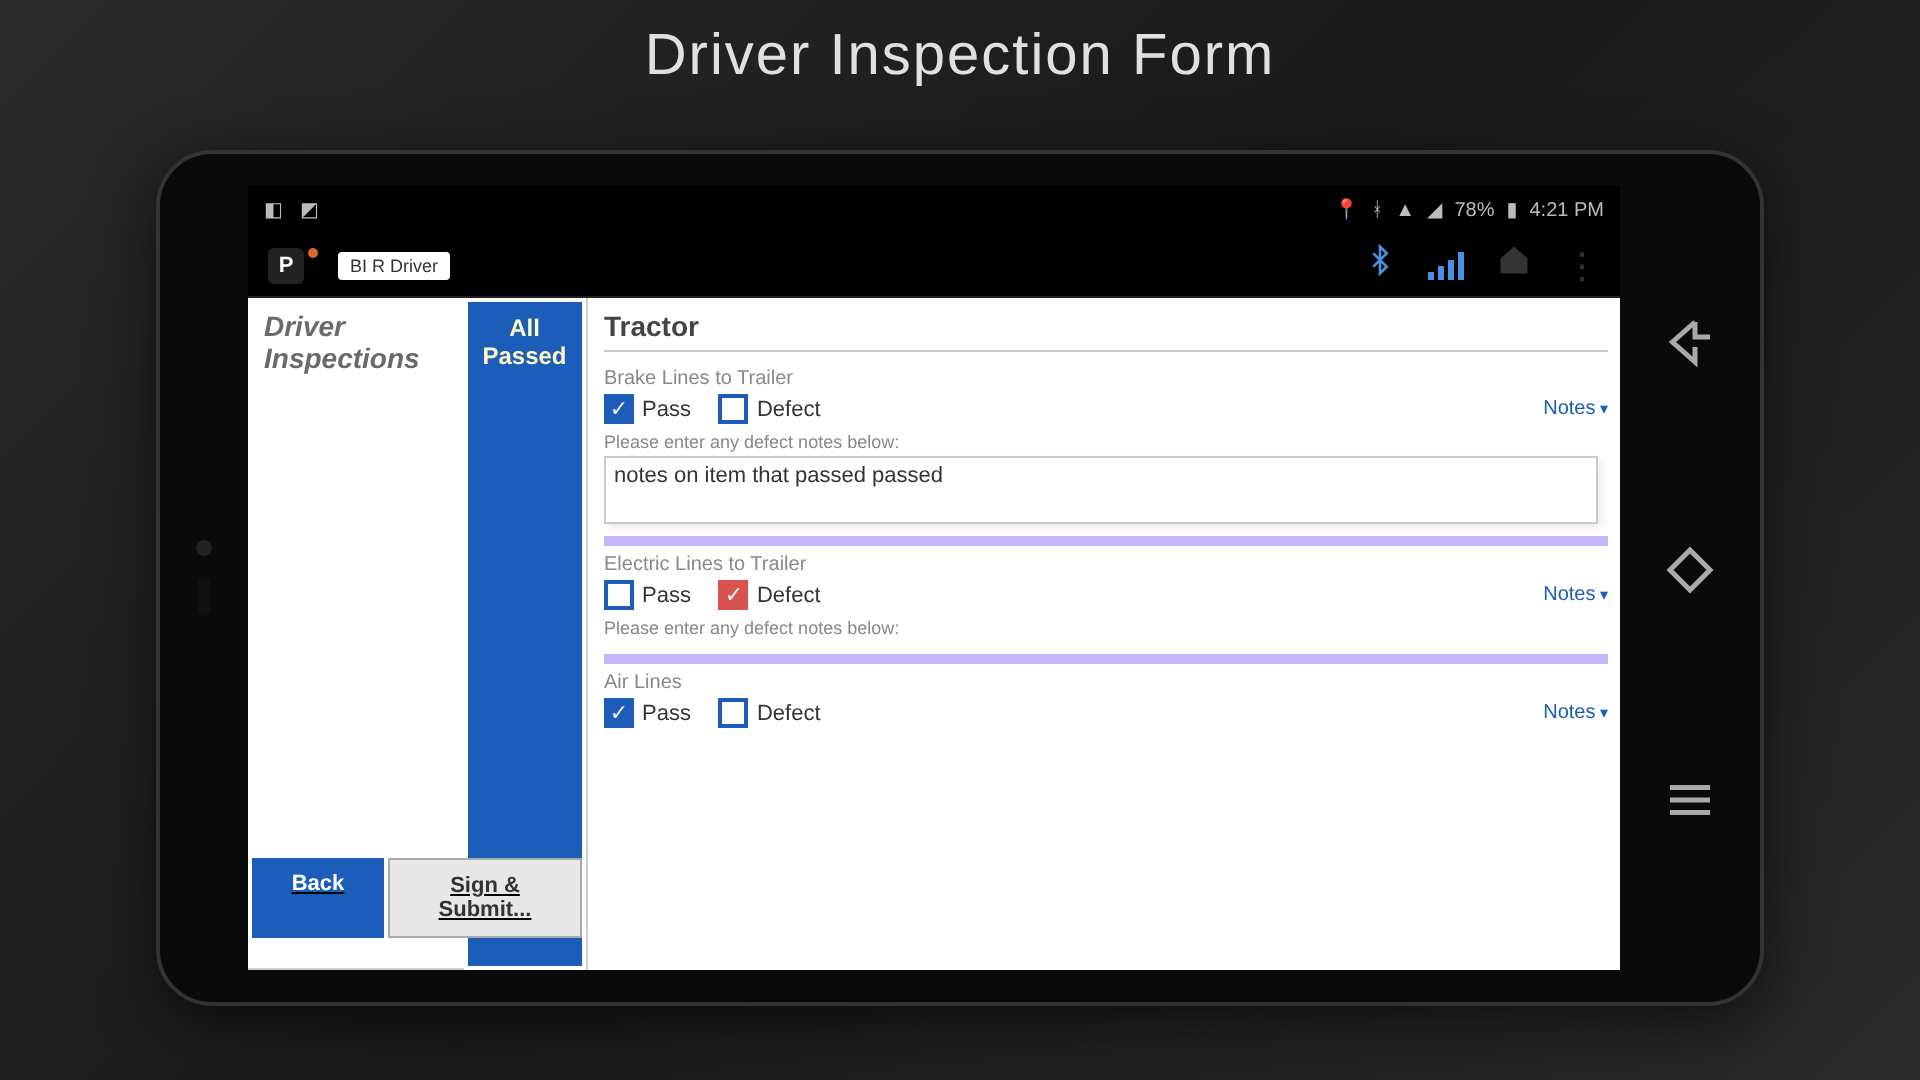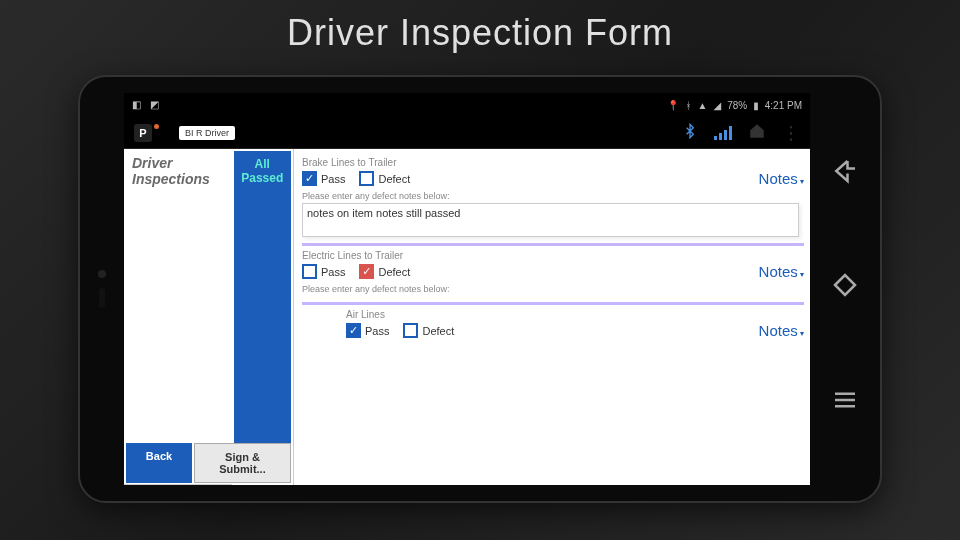--- a/index.html
+++ b/index.html
@@ -5,21 +5,21 @@
   * { box-sizing: border-box; margin: 0; padding: 0; }
   body {
     width: 960px; height: 540px;
     background: linear-gradient(135deg, #2a2a2a 0%, #1a1a1a 50%, #2a2a2a 100%);
     font-family: Arial, sans-serif;
     overflow: hidden;
     position: relative;
   }
   .slide-title {
     text-align: center;
-    font-size: 36px;
+    font-size: 29px;
     font-weight: 300;
     color: #e0e0e0;
     padding: 12px 0 8px 0;
     letter-spacing: 1px;
     font-family: "Segoe UI Light", Arial, sans-serif;
   }
   .device {
     position: absolute;
     left: 78px; top: 75px;
     width: 804px; height: 428px;
@@ -72,21 +72,21 @@
   }
   .appbar-left { display:flex; align-items:center; gap:6px; }
   .logo {
     width:18px; height:18px; background:#222; border-radius:3px;
     display:flex; align-items:center; justify-content:center;
     color:#fff; font-size:11px; font-weight:bold;
   }
   .logo-sub { width:5px; height:5px; background:#d63; border-radius:50%; position:relative; top:-6px; left:-4px;}
   .driver-chip {
     background:#fff; color:#333; font-size:9px;
-    padding:2px 6px; border-radius:2px;margin-left:10px;
+    padding:2px 6px; border-radius:2px;
   }
   .appbar-right { display:flex; align-items:center; gap:16px; }
   .appbar-right .aicon { color:#4a90e2; font-size:16px; }
   .appbar-right .aicon.home { color:#333; }
   .appbar-right .aicon.more { color:#333; font-size:18px; }
   .signal-bars { display:flex; align-items:flex-end; gap:2px; height:14px;}
   .signal-bars span { width:3px; background:#4a90e2; }
   .signal-bars span:nth-child(1){height:4px} .signal-bars span:nth-child(2){height:7px}
   .signal-bars span:nth-child(3){height:10px} .signal-bars span:nth-child(4){height:14px}
 
@@ -97,60 +97,60 @@
     display:flex; flex-direction:row;
     background:#fff;
     position:relative;
   }
   .side-title {
     font-size:14px; font-style:italic; font-weight:bold;
     color:#6a6a6a; padding:6px 8px 4px 8px;
     border-bottom:1px solid #ccc;
   }
   .all-passed {
-    background:#1b5db8; color:#5eead4; text-align:center;
+    background:#1b5db8; color:#fef9c3; text-align:center;
     font-size:12px; font-weight:bold; padding:6px;
     margin:2px;
   }
   .side-bottom {
-    position:absolute; bottom:0; left:0; right:0;
-    display:flex; gap:2px; padding:2px;
+    position:absolute; bottom:14px; left:0; right:0;
+    display:flex; gap:2px; padding:2px;text-decoration:underline;
   }
   .btn-back {
     flex:0 0 66px; background:#1b5db8; color:#fff;
     font-size:11px; font-weight:bold; text-align:center; padding:7px 0;
   }
   .btn-sign {
     flex:1; background:#e8e8e8; color:#333;
     font-size:11px; font-weight:bold; text-align:center; padding:7px 16px;
     border:1px solid #aaa;
   }
 
   .main {
     flex:1; overflow-y:auto; padding:4px 6px 4px 8px;
     font-size:11px; color:#555;
   }
   .sec-title {
     font-size:14px; font-weight:bold; color:#444;
     padding:2px 0 4px 0; border-bottom:1px solid #ccc;
     margin-bottom:4px;
   }
-  .item { border-bottom:3px solid #c4b5fd; padding:4px 0 6px 0; }
+  .item { border-bottom:5px solid #c4b5fd; padding:4px 0 6px 0; }
   .item-label { font-size:10px; color:#888; margin-bottom:2px; }
   .row { display:flex; align-items:center; justify-content:space-between; }
   .checks { display:flex; align-items:center; gap:14px; }
   .chk { display:flex; align-items:center; gap:4px; font-size:11px; color:#333;}
   .box {
     width:15px; height:15px; border:2px solid #1b5db8;
     display:flex; align-items:center; justify-content:center;
     font-size:11px; color:#fff;
   }
   .box.checked.blue { background:#1b5db8; }
   .box.checked.red { background:#d9534f; border-color:#d9534f; }
-  .notes-link { font-size:15px; color:#1b5db8; }
+  .notes-link { font-size:10px; color:#1b5db8; }
   .notes-link::after { content:" ▾"; font-size:8px; }
   .prompt { font-size:9px; color:#888; margin:4px 0 2px 0; }
   .textarea {
     width:99%; min-height:34px; border:1px solid #ccc;
     background:#fff; padding:3px 4px; font-size:11px; color:#333;
     box-shadow: 2px 2px 4px rgba(0,0,0,0.08);
   }
 </style>
 </head>
 <body>
@@ -214,59 +214,60 @@
       <div class="side">
         <div class="side-title">Driver Inspections</div>
         <div class="all-passed">All Passed</div>
         <div class="side-bottom">
           <div class="btn-back">Back</div>
           <div class="btn-sign">Sign &amp; Submit...</div>
         </div>
       </div>
 
       <div class="main">
+        <div class="sec-title">Tractor</div>
 
         <div class="item">
           <div class="item-label">Brake Lines to Trailer</div>
           <div class="row">
             <div class="checks">
               <div class="chk">
                 <span class="box checked blue">✓</span>
                 <span>Pass</span>
               </div>
               <div class="chk">
                 <span class="box"></span>
                 <span>Defect</span>
               </div>
             </div>
             <div class="notes-link">Notes</div>
           </div>
           <div class="prompt">Please enter any defect notes below:</div>
-          <div class="textarea">notes on item notes still passed</div>
+          <div class="textarea">notes on item that passed passed</div>
         </div>
 
         <div class="item">
           <div class="item-label">Electric Lines to Trailer</div>
           <div class="row">
             <div class="checks">
               <div class="chk">
                 <span class="box"></span>
                 <span>Pass</span>
               </div>
               <div class="chk">
                 <span class="box checked red">✓</span>
                 <span>Defect</span>
               </div>
             </div>
             <div class="notes-link">Notes</div>
           </div>
           <div class="prompt">Please enter any defect notes below:</div>
         </div>
 
-        <div class="item" style="border-bottom:none;margin-left:44px;">
+        <div class="item" style="border-bottom:none;">
           <div class="item-label">Air Lines</div>
           <div class="row">
             <div class="checks">
               <div class="chk">
                 <span class="box checked blue">✓</span>
                 <span>Pass</span>
               </div>
               <div class="chk">
                 <span class="box"></span>
                 <span>Defect</span>

